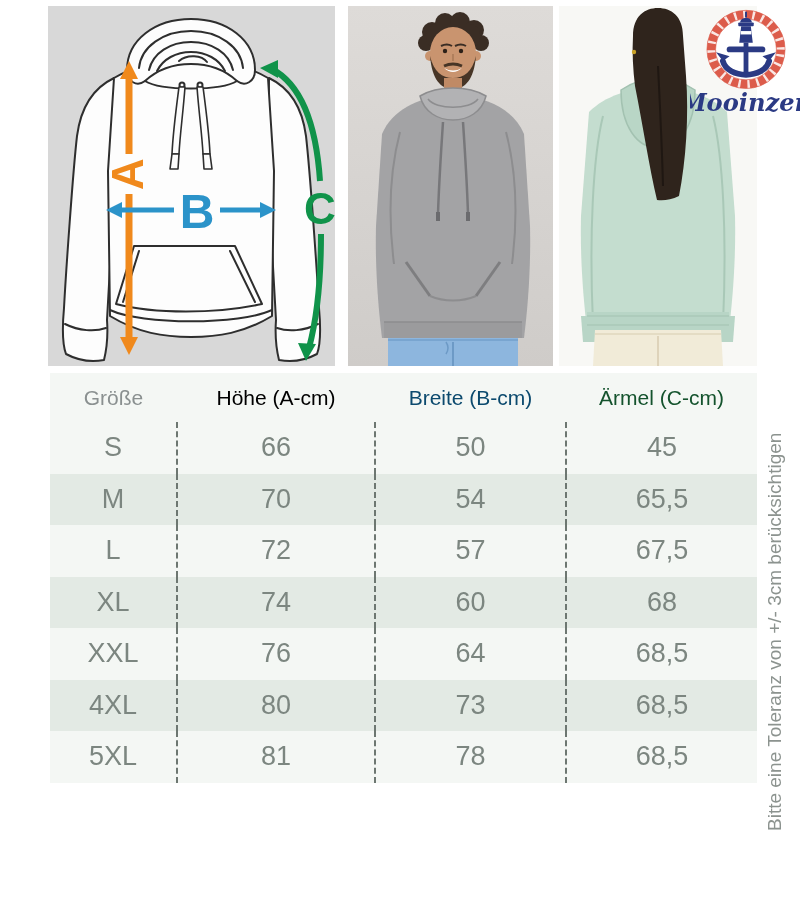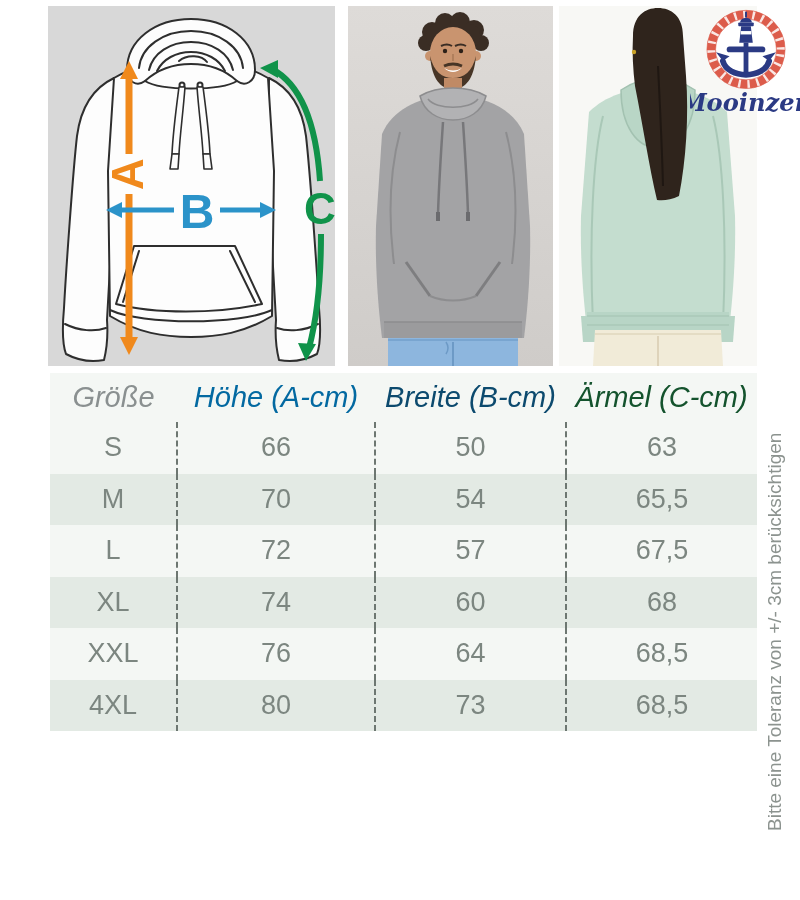--- a/index.html
+++ b/index.html
@@ -16,26 +16,26 @@
   .panel-woman{left:559px;width:198px;background:#f8f8f5;}
   .logo{position:absolute;left:690px;top:2px;width:112px;height:118px;}
   .logo svg{display:block;width:100%;height:100%;}
 
   
   table.size-table{
     position:absolute;left:50px;top:373px;width:707px;
     border-collapse:collapse;table-layout:fixed;
     background:#f4f7f4;color:#7c8680;font-size:27px;font-weight:400;
   }
-  .size-table th{height:49px;font-weight:400;font-size:29px;text-align:center;padding:0;font-style:italic;}
+  .size-table th{height:49px;font-weight:400;font-size:21px;text-align:center;padding:0;}
   .size-table td{height:51.5px;text-align:center;padding:0;}
   .size-table tbody tr:nth-child(even){background:#e3eae4;}
   .size-table tbody td:not(:first-child){border-left:2px dashed #6d7771;}
   .h-size{color:#8a9090;}
-  .h-height{color:#0369a1;}
+  .h-height{color:#000000;}
   .h-width{color:#0c4a6e;}
   .h-sleeve{color:#14532d;}
 
   
   .tolerance-note{
     position:absolute;left:757px;top:375px;width:36px;height:513px;
     writing-mode:vertical-rl;transform:rotate(180deg);
     text-align:center;font-size:19px;line-height:36px;color:#8c938f;
     white-space:nowrap;
   }
@@ -233,21 +233,21 @@
       <th class="h-height">Höhe (A-cm)</th>
       <th class="h-width">Breite (B-cm)</th>
       <th class="h-sleeve">Ärmel (C-cm)</th>
     </tr>
   </thead>
   <tbody>
     <tr>
       <td>S</td>
       <td>66</td>
       <td>50</td>
-      <td>63</td>
+      <td>45</td>
     </tr>
     <tr>
       <td>M</td>
       <td>70</td>
       <td>54</td>
       <td>65,5</td>
     </tr>
     <tr>
       <td>L</td>
       <td>72</td>
@@ -265,16 +265,22 @@
       <td>76</td>
       <td>64</td>
       <td>68,5</td>
     </tr>
     <tr>
       <td>4XL</td>
       <td>80</td>
       <td>73</td>
       <td>68,5</td>
     </tr>
+    <tr>
+      <td>5XL</td>
+      <td>81</td>
+      <td>78</td>
+      <td>68,5</td>
+    </tr>
   </tbody>
 </table>
 
 <div class="tolerance-note">Bitte eine Toleranz von +/- 3cm berücksichtigen</div>
 
 </body></html>

